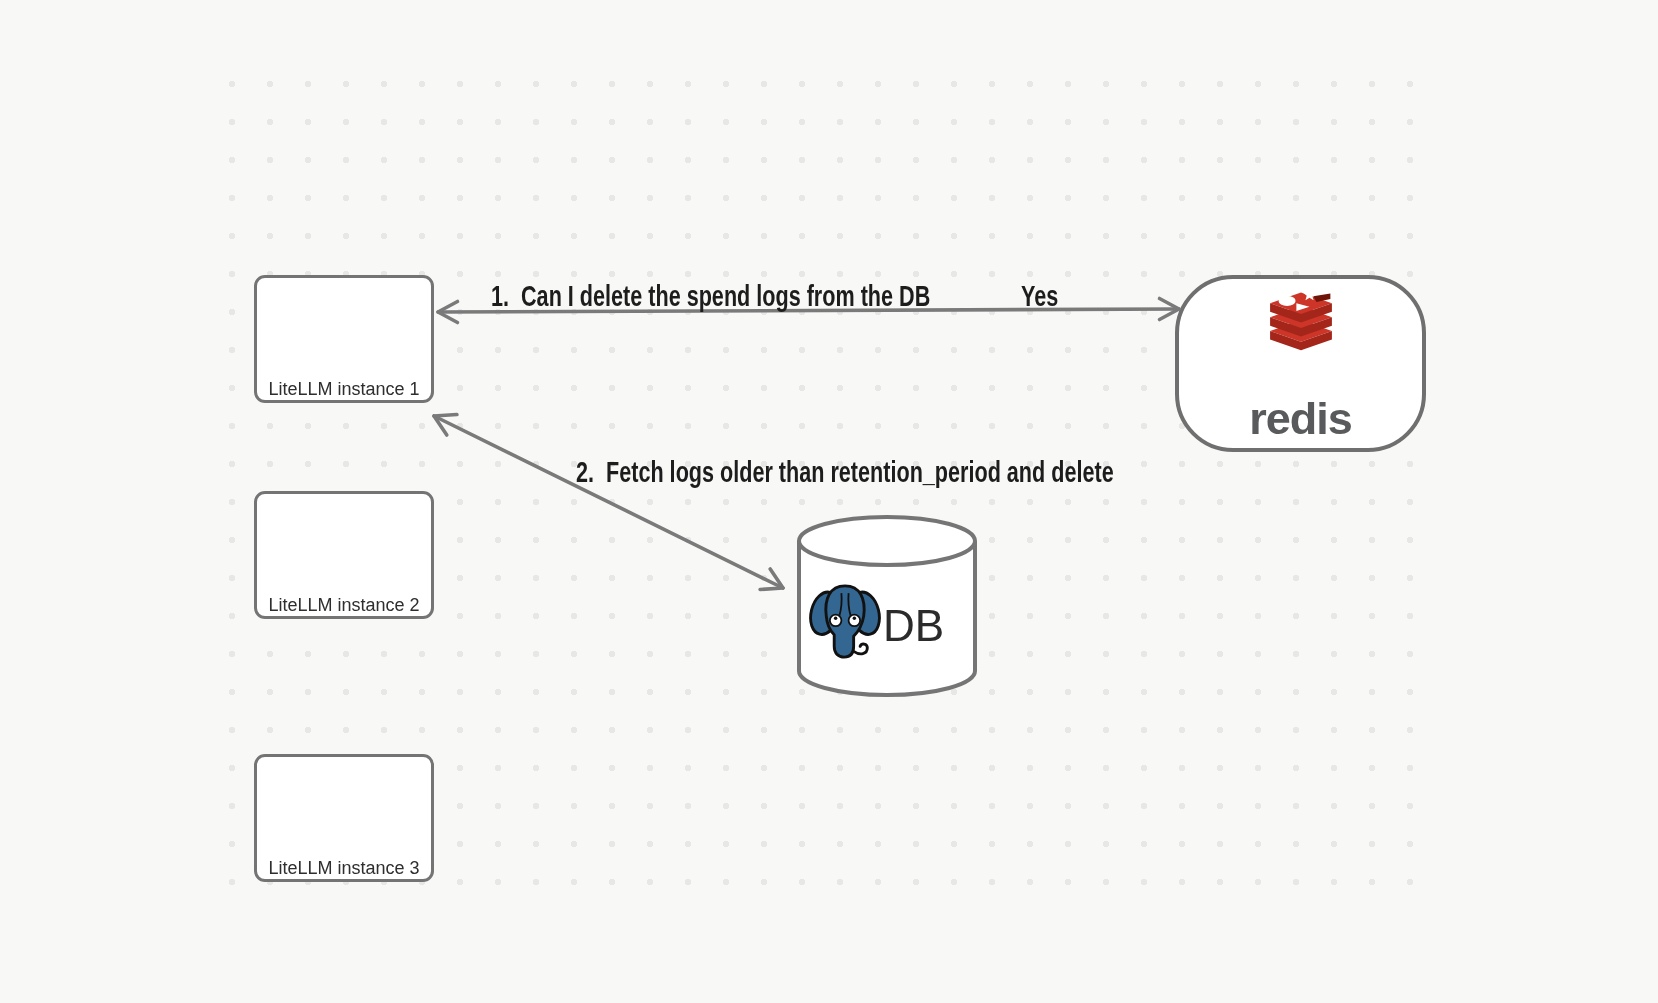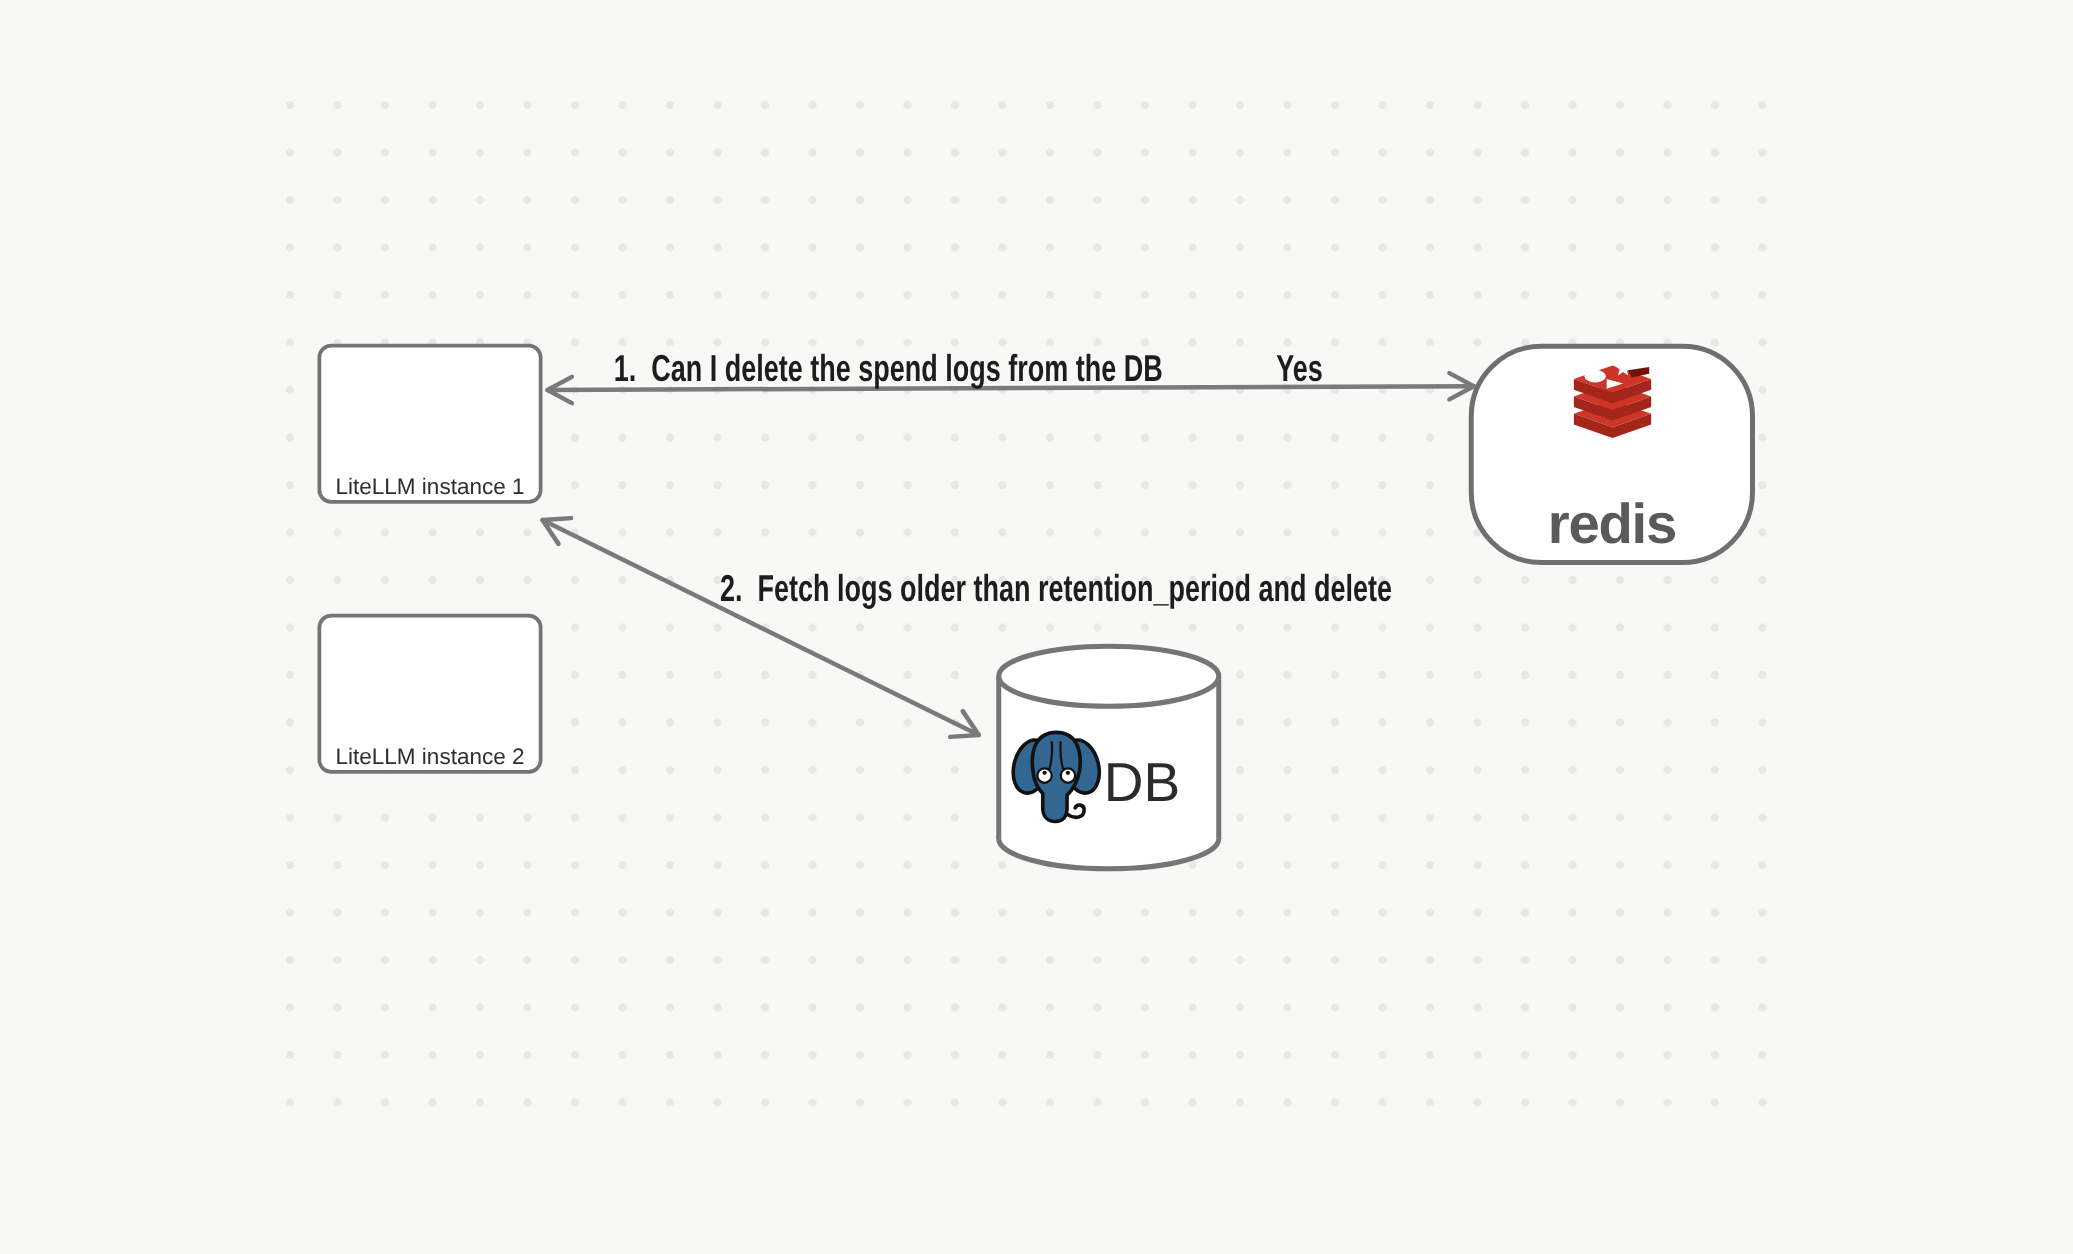--- a/index.html
+++ b/index.html
@@ -21,21 +21,21 @@
     display:flex;align-items:flex-end;justify-content:center;
     box-sizing:border-box;
   }
   .node-box .box-label{
     font-size:18px;color:#2e2e2e;letter-spacing:0;white-space:nowrap;
   }
   #box-1{top:275px;}
   #box-2{top:491px;}
   #box-3{top:754px;}
   .redis-node{
-    position:absolute;left:1175px;top:275px;width:229px;height:177px;
+    position:absolute;left:1175px;top:275px;width:251px;height:177px;
     background:#ffffff;border:4px solid #6f6f6f;border-radius:58px;
     display:flex;flex-direction:column;align-items:center;justify-content:center;
     box-sizing:border-box;
     gap:40px;
   }
   .redis-wordmark{
     font-size:45px;font-weight:700;color:#595a5c;letter-spacing:-1px;
     line-height:1;margin-top:1px;
   }
   .db-node{position:absolute;left:795px;top:511px;width:184px;height:190px;}
@@ -53,20 +53,23 @@
 
 <div id="canvas">
 
   <div class="dot-grid"></div>
 
   <div class="node-box" id="box-1">
     <span class="box-label">LiteLLM instance 1</span>
   </div>
   <div class="node-box" id="box-2">
     <span class="box-label">LiteLLM instance 2</span>
+  </div>
+  <div class="node-box" id="box-3">
+    <span class="box-label">LiteLLM instance 3</span>
   </div>
 
   <div class="redis-node">
     <svg width="80" height="68" viewBox="0 0 100 88" aria-hidden="true">
 
       <path d="M10,57 L50,43 L90,57 L50,71 Z" fill="#cd3528"></path>
       <path d="M10,57 L10,68 L50,82 L90,68 L90,57 L50,71 Z" fill="#a4261a"></path>
 
       <path d="M10,39 L50,25 L90,39 L50,53 Z" fill="#cd3528"></path>
       <path d="M10,39 L10,50 L50,64 L90,50 L90,39 L50,53 Z" fill="#a4261a"></path>

